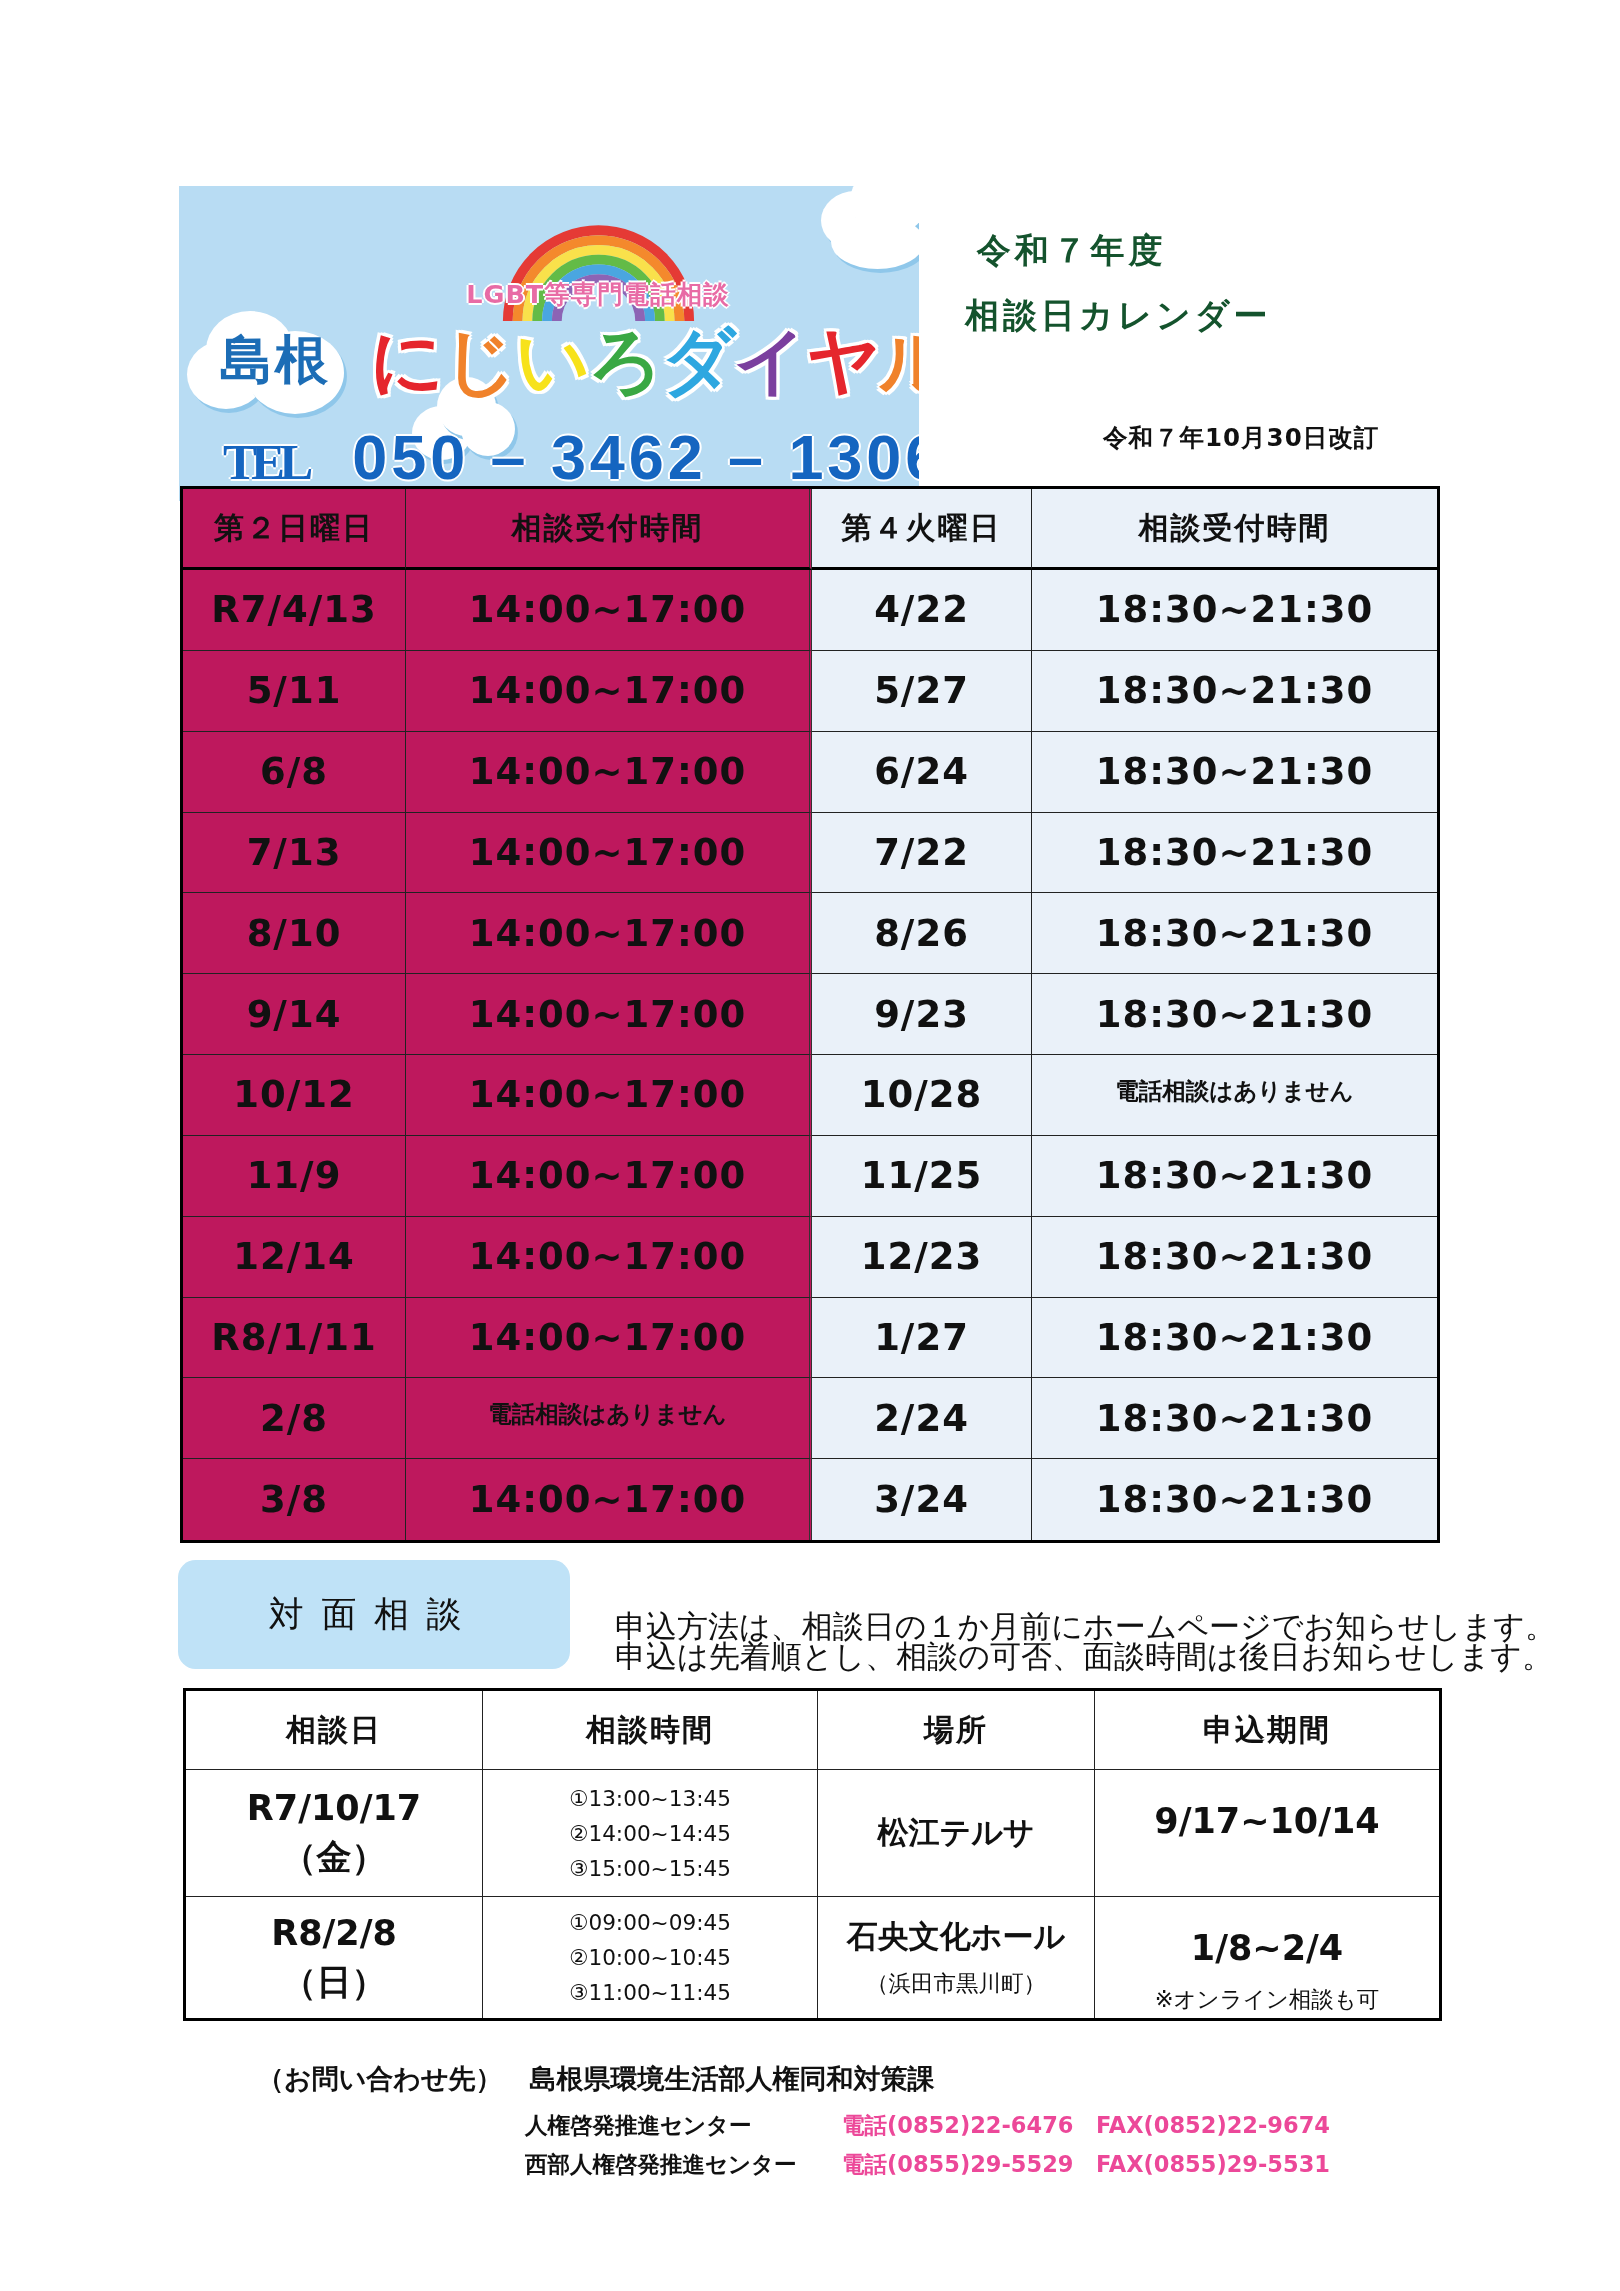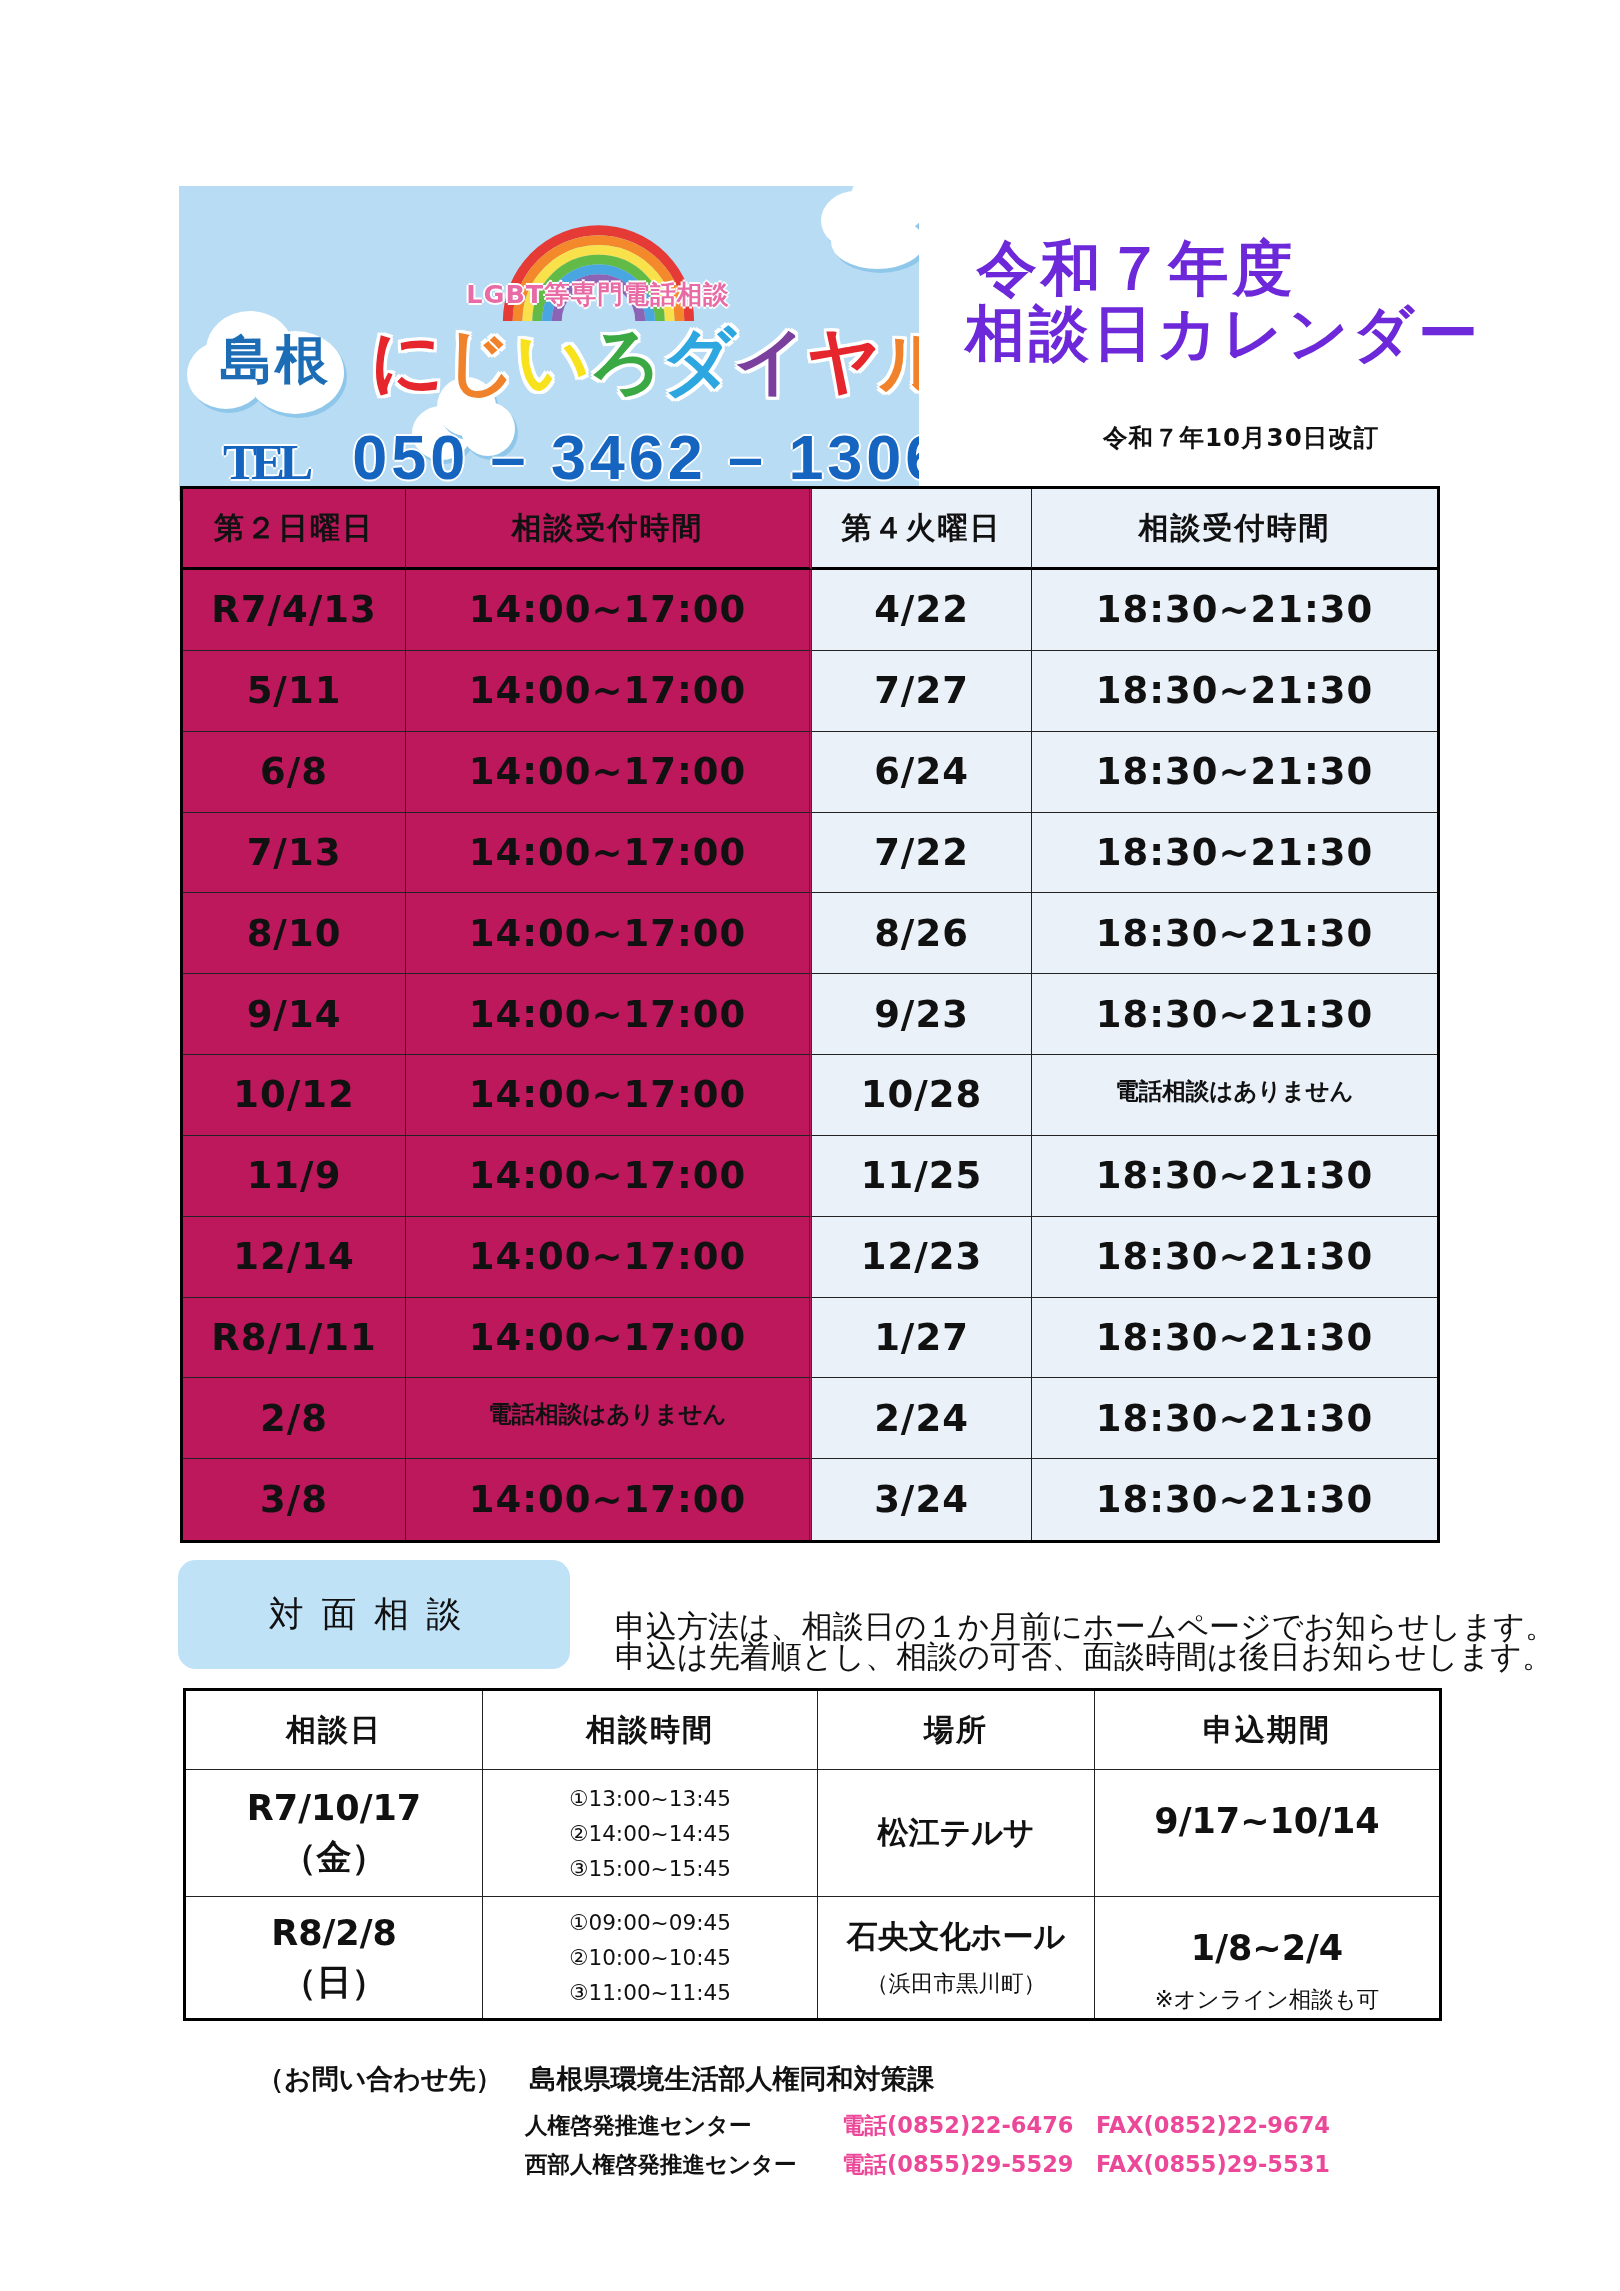--- a/index.html
+++ b/index.html
@@ -36,22 +36,22 @@
   .tel {
     position: absolute; left: 44px; top: 235px; white-space: nowrap;
     font-family: "Liberation Sans", sans-serif; font-weight: bold; color: #1565c0;
     text-shadow: 2px 0 #fff, -2px 0 #fff, 0 2px #fff, 0 -2px #fff;
   }
   .tel .tel-label { font-size: 51px; letter-spacing: -5.9px; margin-right: 45px; font-family: "Liberation Serif", serif; }
   .tel .tel-number { font-size: 63px; letter-spacing: 3.9px; }
 
   
   .title {
-    position: absolute; left: 965px; top: 236px; color: #6d28d9; font-weight: bold;
-    font-size: 60px; line-height: 65px; letter-spacing: 3.9px;
+    position: absolute; left: 965px; top: 218px; color: #14532d; font-weight: bold;
+    font-size: 34px; line-height: 65px; letter-spacing: 3.9px;
   }
   .title .line1 { padding-left: 11.8px; }
   .revision {
     position: absolute; left: 1103px; top: 421px; font-size: 24.5px; font-weight: bold;
     color: #111; letter-spacing: 1px;
   }
 
   
   .calendar {
     position: absolute; left: 180px; top: 486px; width: 1260px; height: 1057px;
@@ -167,21 +167,21 @@
   <div class="cell blue hdr">第４火曜日</div>
   <div class="cell blue hdr lastcol">相談受付時間</div>
 
   <div class="cell beige">R7/4/13</div>
   <div class="cell beige sep">14:00~17:00</div>
   <div class="cell blue">4/22</div>
   <div class="cell blue lastcol">18:30~21:30</div>
 
   <div class="cell beige">5/11</div>
   <div class="cell beige sep">14:00~17:00</div>
-  <div class="cell blue">7/27</div>
+  <div class="cell blue">5/27</div>
   <div class="cell blue lastcol">18:30~21:30</div>
 
   <div class="cell beige">6/8</div>
   <div class="cell beige sep">14:00~17:00</div>
   <div class="cell blue">6/24</div>
   <div class="cell blue lastcol">18:30~21:30</div>
 
   <div class="cell beige">7/13</div>
   <div class="cell beige sep">14:00~17:00</div>
   <div class="cell blue">7/22</div>

